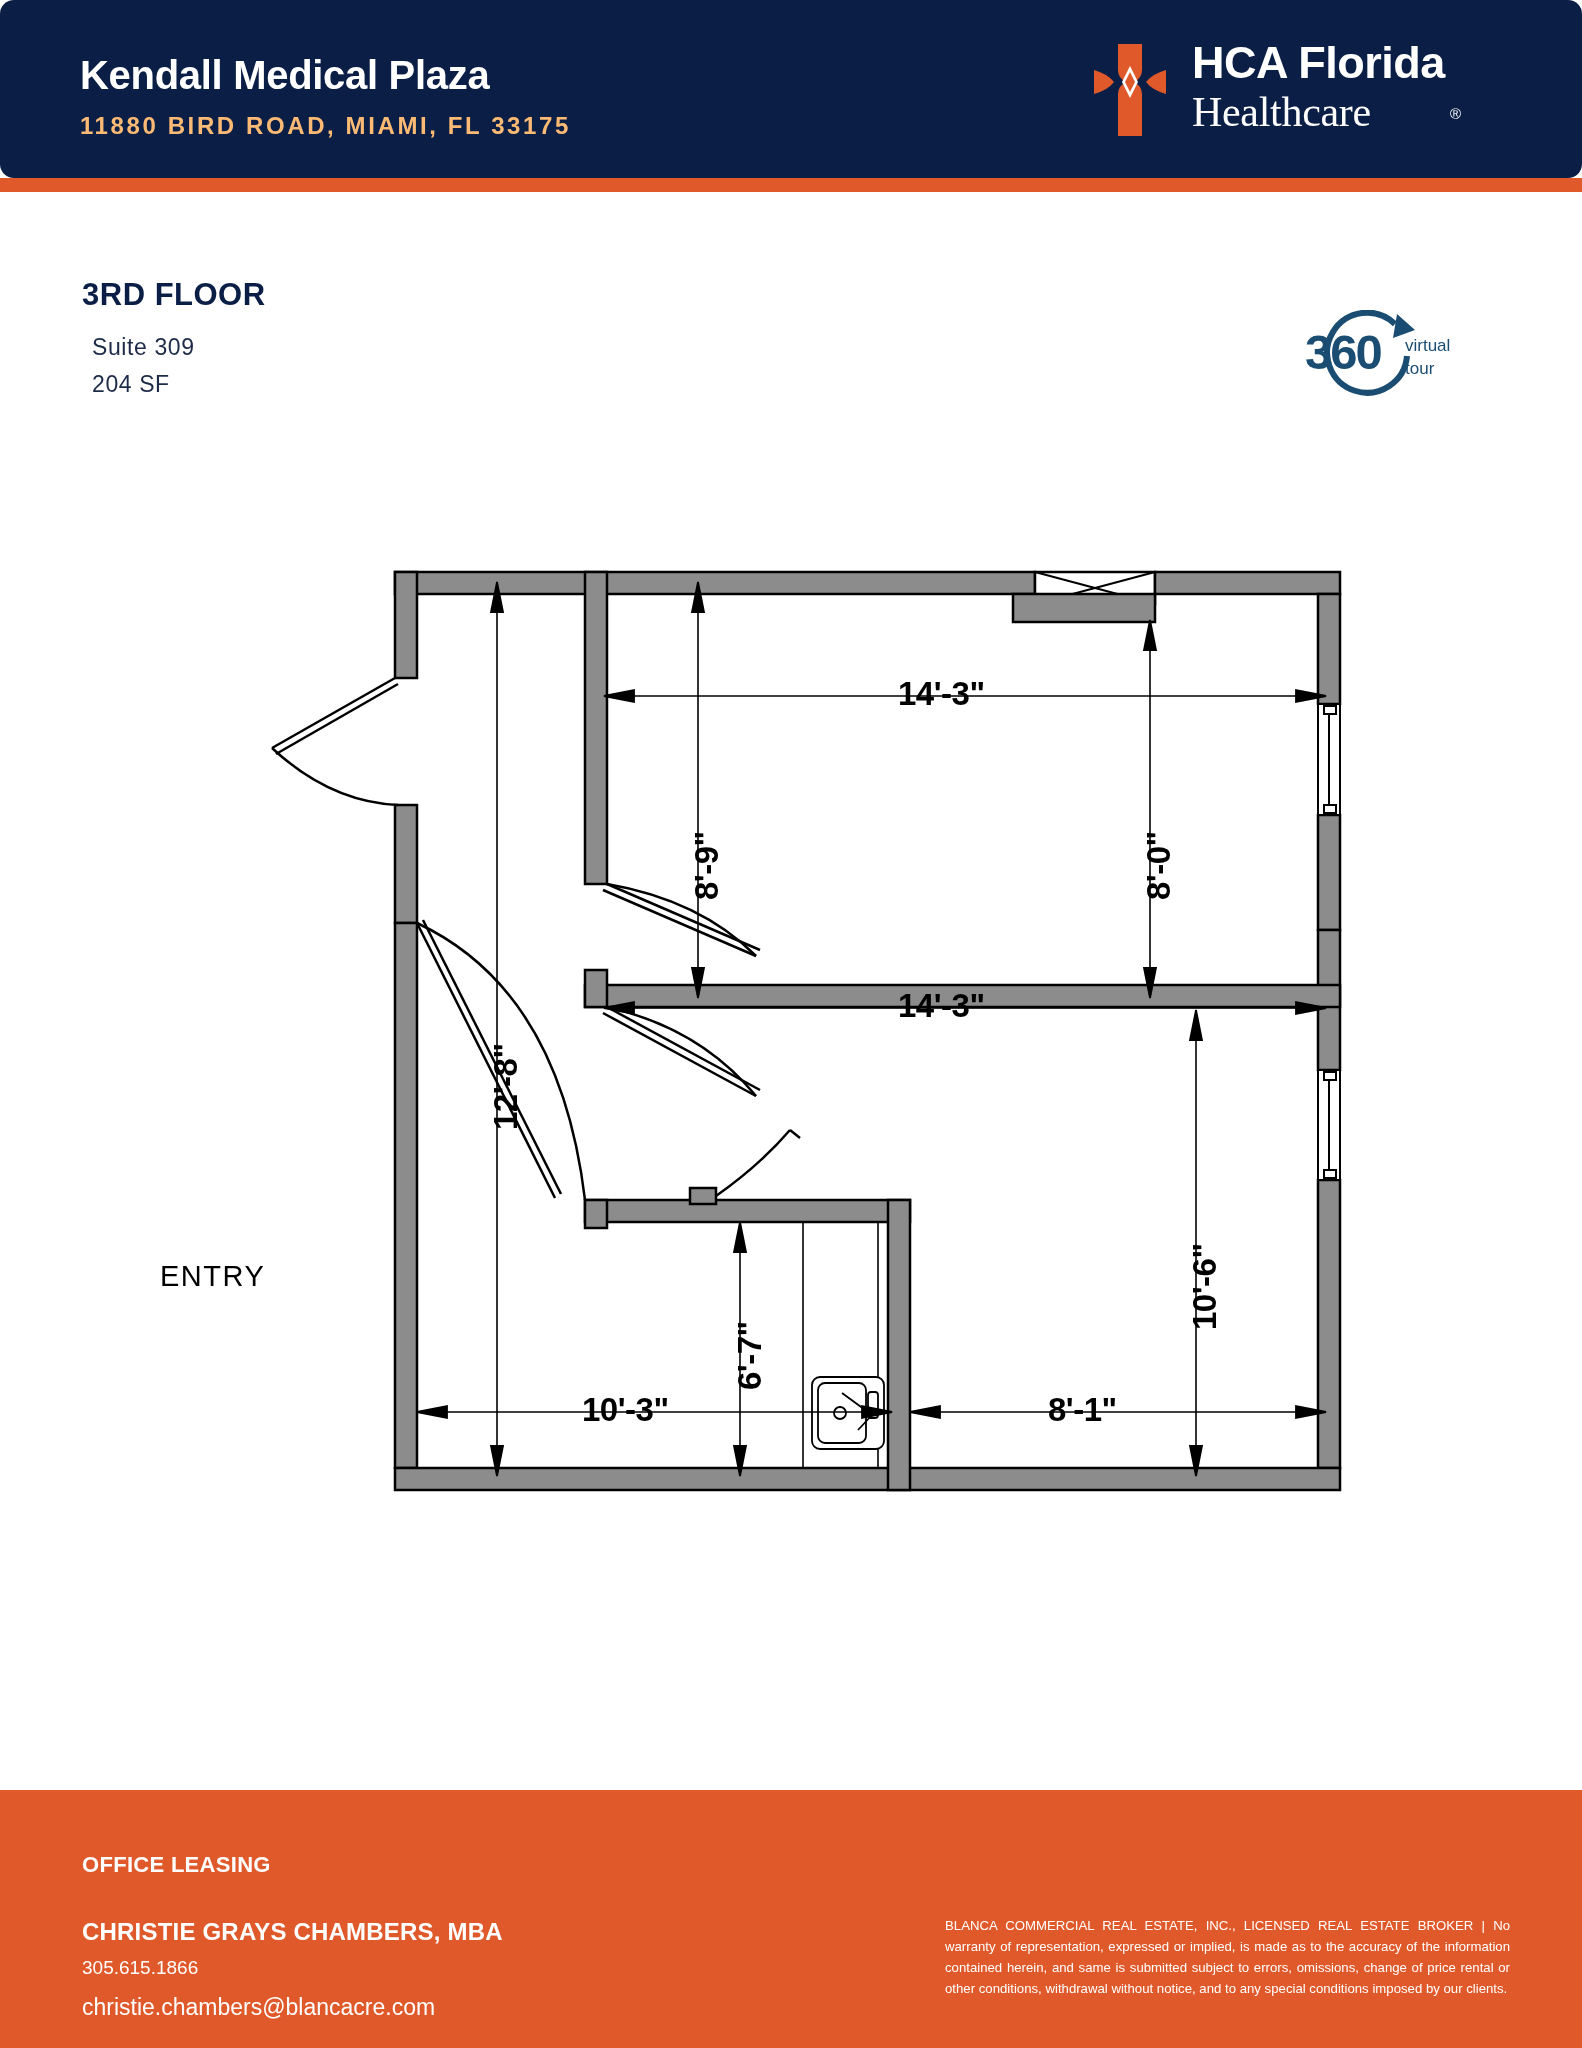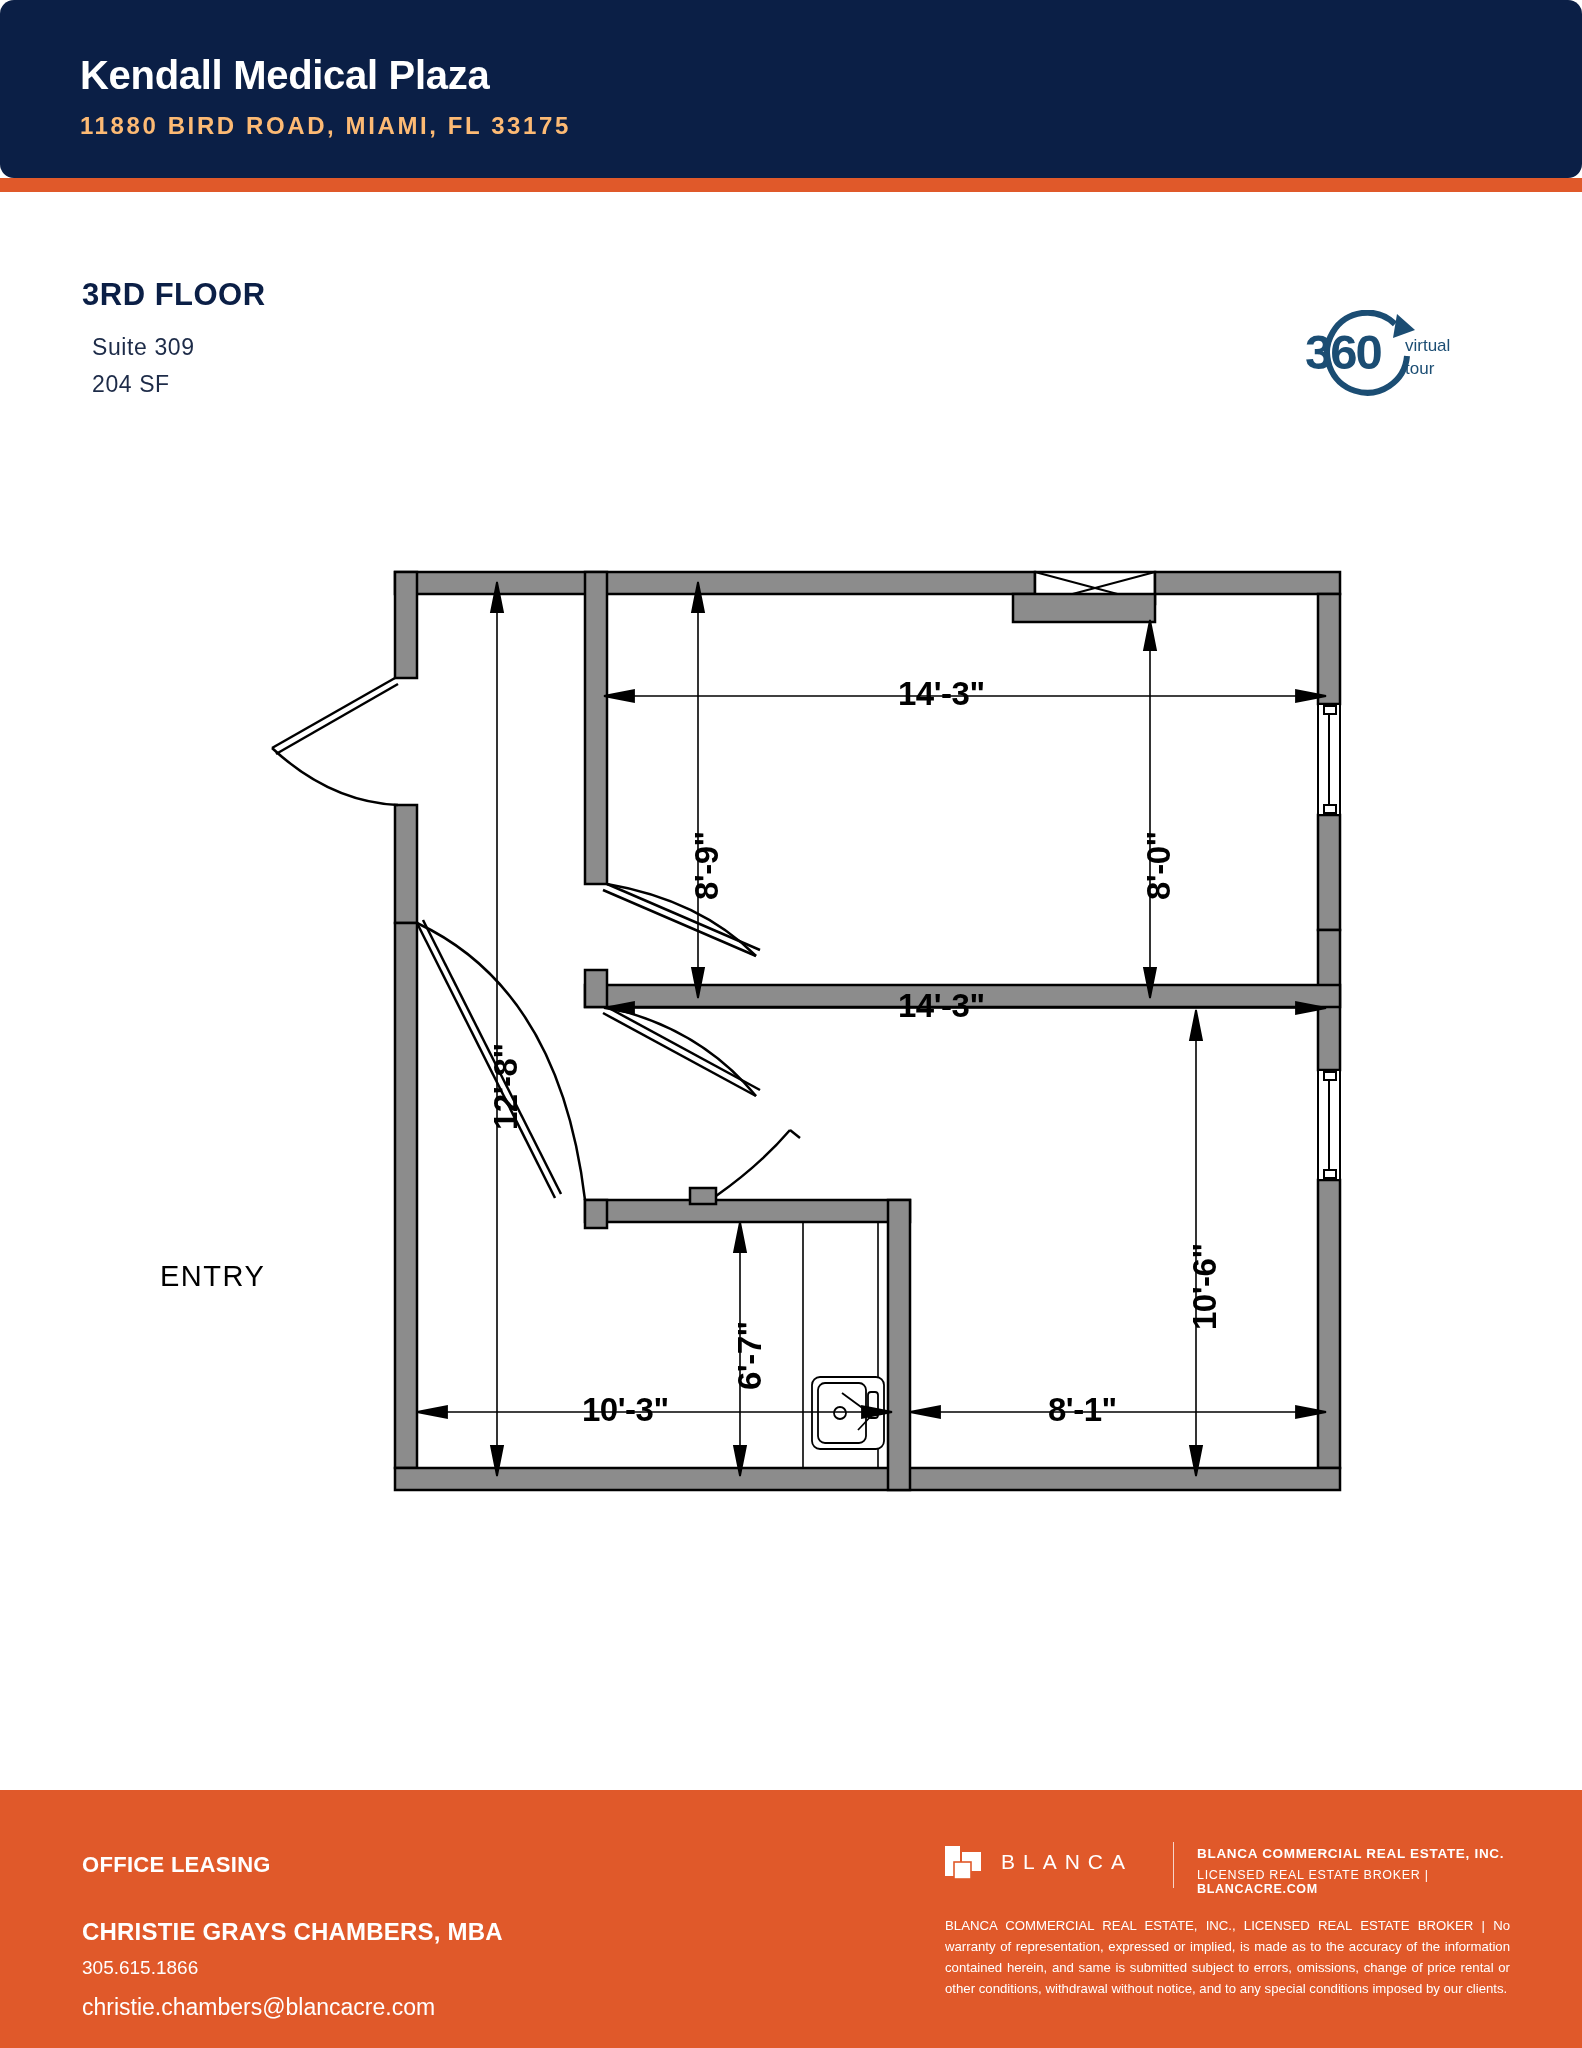--- a/index.html
+++ b/index.html
@@ -142,20 +142,35 @@
     text-align:justify;
   }
 </style>
 </head>
 <body>
 
 <div class="header">
   <div class="prop-title">Kendall Medical Plaza</div>
   <div class="prop-address">11880 BIRD ROAD, MIAMI, FL 33175</div>
 
+  <div class="hca-logo">
+    <svg class="hca-mark" viewBox="0 0 92 92">
+      <path d="M34 0 H58 V26 Q58 34 50 38 Q58 42 58 50 V92 H34 V50 Q34 42 42 38 Q34 34 34 26 Z" fill="#e0592a"></path>
+      <path d="M46 22 L54 38 L46 54 L38 38 Z" fill="#ffffff"></path>
+      <path d="M46 28 L51 38 L46 48 L41 38 Z" fill="#e0592a"></path>
+      <path d="M10 26 Q24 30 30 38 Q24 46 10 50 Z" fill="#e0592a"></path>
+      <path d="M82 26 Q68 30 62 38 Q68 46 82 50 Z" fill="#e0592a"></path>
+    </svg>
+    <div class="hca-text">
+      <div class="hca-line1">HCA Florida</div>
+      <div class="hca-line2">
+        <span>Healthcare</span><span class="hca-reg">®</span>
+      </div>
+    </div>
+  </div>
 </div>
 <div class="header-accent"></div>
 
 <div class="floor-label">3RD FLOOR</div>
 <div class="suite-line">Suite 309</div>
 <div class="sf-line">204 SF</div>
 
 <div class="badge360">
   <svg viewBox="0 0 160 92" width="160" height="92">
     <path d="M100 14 A40 40 0 1 0 112 46" fill="none" stroke="#1b4d73" stroke-width="6"></path>
@@ -319,26 +334,15 @@
   <div class="dim-text" style="left:582px; top:961px;">10'-3"</div>
   <div class="dim-text" style="left:1048px; top:961px;">8'-1"</div>
 </div>
 
 <div class="footer">
   <div class="f-heading">OFFICE LEASING</div>
   <div class="f-name">CHRISTIE GRAYS CHAMBERS, MBA</div>
   <div class="f-phone">305.615.1866</div>
   <div class="f-email">christie.chambers@blancacre.com</div>
 
-  <div class="blanca-block">
-    <svg class="blanca-mark" viewBox="0 0 42 36">
-      <rect x="0" y="0" width="15" height="30" fill="#ffffff"></rect>
-      <rect x="17" y="6" width="19" height="19" fill="#ffffff"></rect>
-      <rect x="9" y="16" width="17" height="17" fill="#ffffff" stroke="#e0592a" stroke-width="1.6"></rect>
-    </svg>
-    <div class="blanca-word">BLANCA</div>
-    <div class="blanca-div"></div>
-    <div class="blanca-l1">BLANCA COMMERCIAL REAL ESTATE, INC.</div>
-    <div class="blanca-l2"><span>LICENSED REAL ESTATE BROKER | </span><b>BLANCACRE.COM</b></div>
-  </div>
 
   <div class="disclaimer">BLANCA COMMERCIAL REAL ESTATE, INC., LICENSED REAL ESTATE BROKER | No warranty of representation, expressed or implied, is made as to the accuracy of the information contained herein, and same is submitted subject to errors, omissions, change of price rental or other conditions, withdrawal without notice, and to any special conditions imposed by our clients.</div>
 </div>
 
 </body></html>

